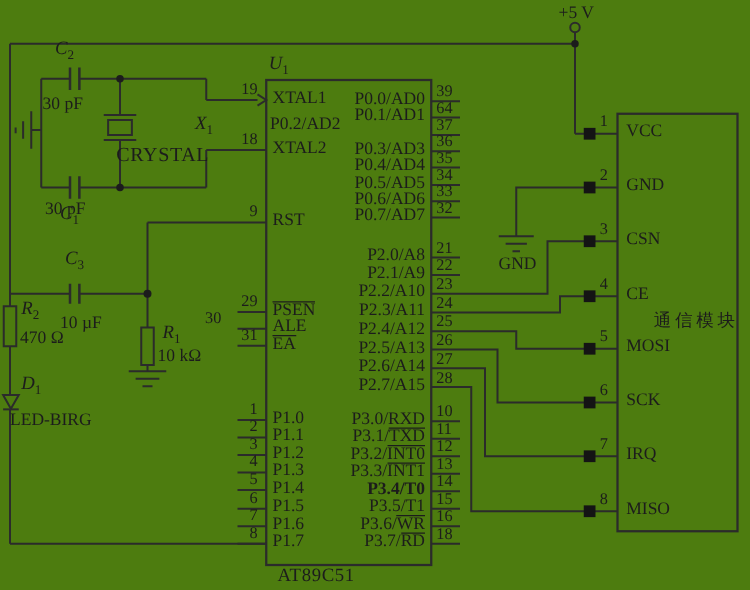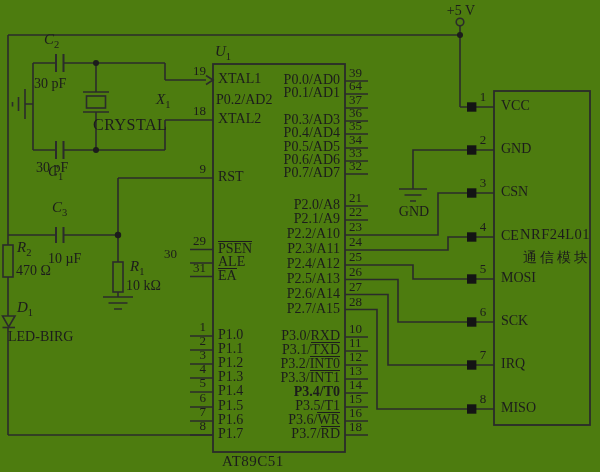--- a/index.html
+++ b/index.html
@@ -141,21 +141,20 @@
   <span class="lbl val" style="left:126px;top:278px;">10 kΩ</span>
 
   <span class="lbl ref" style="left:17px;top:299px;"><i>D</i><sub>1</sub></span>
   <span class="lbl val" style="left:8px;top:329px;">LED-BIRG</span>
 
   <span class="lbl ref" style="left:215px;top:43px;"><i>U</i><sub>1</sub></span>
   <span class="lbl chipname" style="left:222px;top:453px;">AT89C51</span>
 
   <span class="lbl val" style="left:394px;top:204px;width:40px;text-align:center;">GND</span>
 
-  <span class="lbl chipname" style="left:520px;top:226px;font-size:14.5px;">NRF24L01</span>
   <span class="lbl cjk" style="left:523px;top:250px;">通信模块</span>
 
 
   <div id="labels">
       <span class="lbl num" style="left: 164px; top: 64px; width: 42px; text-align: right;">19</span>
       <span class="lbl name" style="left: 218px; top: 71px;"><span>XTAL1</span></span>
       <span class="lbl num" style="left: 164px; top: 104px; width: 42px; text-align: right;">18</span>
       <span class="lbl name" style="left: 218px; top: 111px;"><span>XTAL2</span></span>
       <span class="lbl num" style="left: 164px; top: 162px; width: 42px; text-align: right;">9</span>
       <span class="lbl name" style="left: 218px; top: 169px;"><span>RST</span></span>

